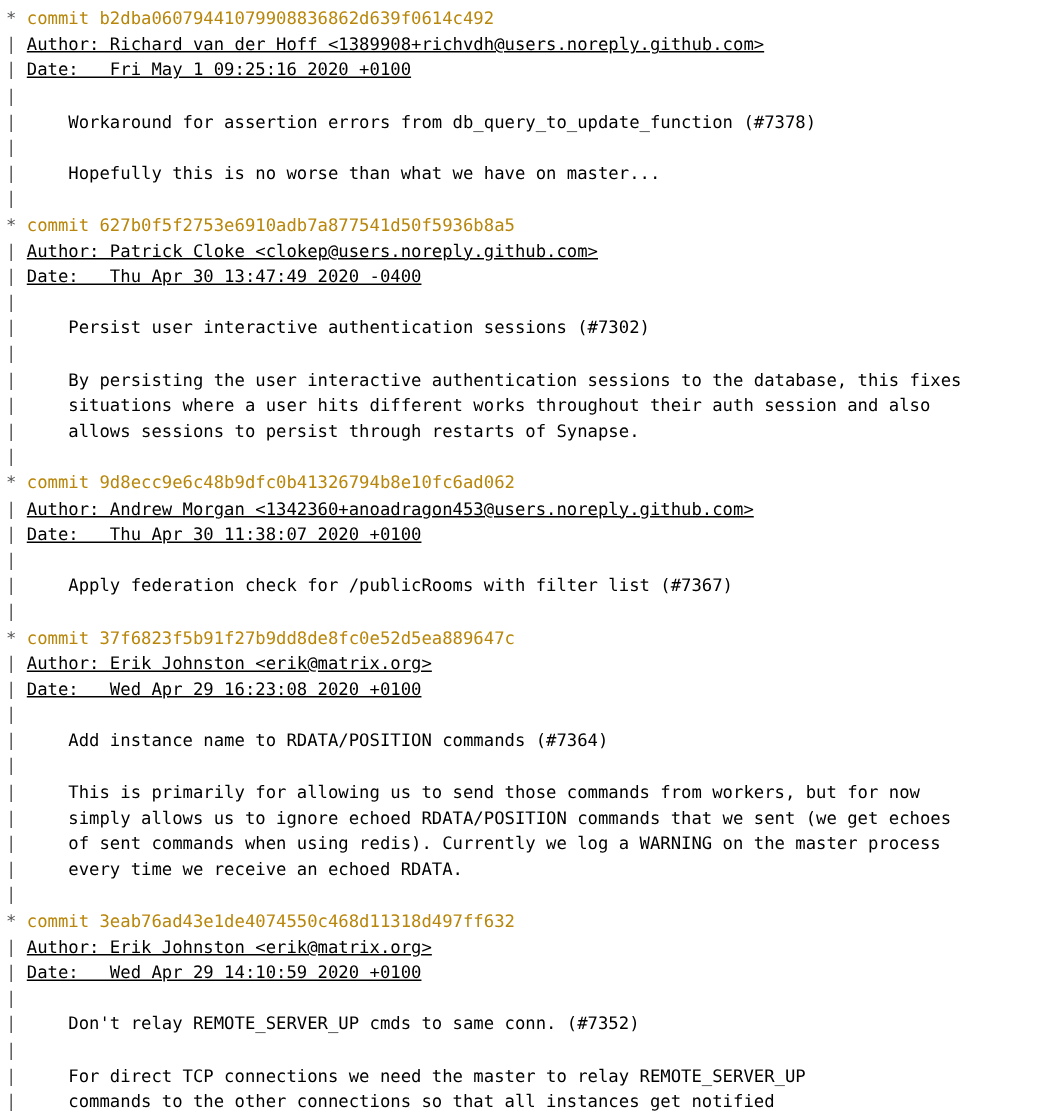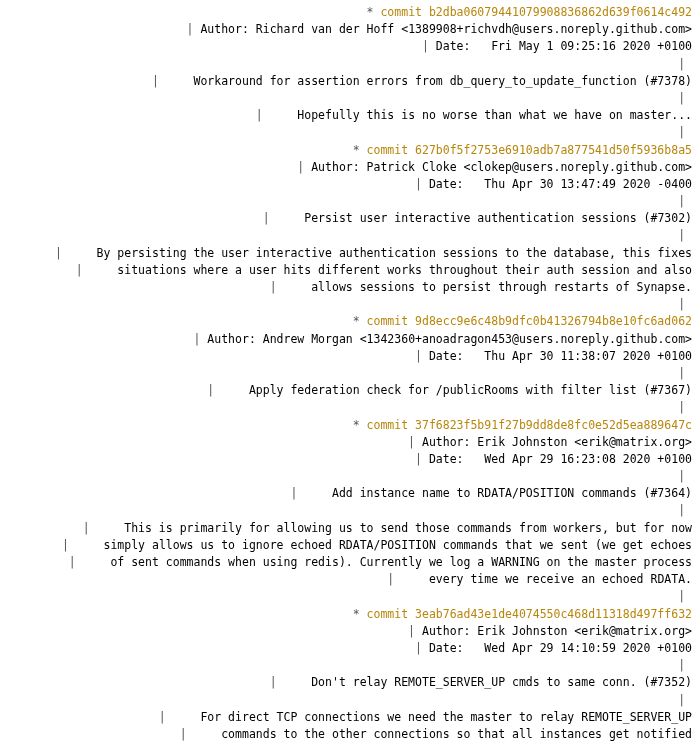--- a/index.html
+++ b/index.html
@@ -16,33 +16,33 @@
     line-height: 17.2px;
     color: #000000;
   }
   #log {
     padding: 4px 0 0 4px;
     white-space: pre;
   }
   .line {
     white-space: pre;
     height: 17.2px;
-    text-align: right;
   }
   .graph {
     color: #555555;
   }
   .star {
     color: #555555;
   }
   .commit-line {
     color: #b8860b;
   }
   .meta {
     color: #000000;
+    text-decoration: underline;
   }
   .body-text {
     color: #000000;
   }
 </style>
 </head>
 <body>
 
 <div id="log"><div class="line"><span class="star">* </span><span class="commit-line">commit b2dba06079441079908836862d639f0614c492</span></div><div class="line"><span class="graph">| </span><span class="meta">Author: Richard van der Hoff &lt;1389908+richvdh@users.noreply.github.com&gt;</span></div><div class="line"><span class="graph">| </span><span class="meta">Date:   Fri May 1 09:25:16 2020 +0100</span></div><div class="line"><span class="graph">| </span><span class="body-text"></span></div><div class="line"><span class="graph">| </span><span class="body-text">    Workaround for assertion errors from db_query_to_update_function (#7378)</span></div><div class="line"><span class="graph">| </span><span class="body-text"></span></div><div class="line"><span class="graph">| </span><span class="body-text">    Hopefully this is no worse than what we have on master...</span></div><div class="line"><span class="graph">| </span><span class="body-text"></span></div><div class="line"><span class="star">* </span><span class="commit-line">commit 627b0f5f2753e6910adb7a877541d50f5936b8a5</span></div><div class="line"><span class="graph">| </span><span class="meta">Author: Patrick Cloke &lt;clokep@users.noreply.github.com&gt;</span></div><div class="line"><span class="graph">| </span><span class="meta">Date:   Thu Apr 30 13:47:49 2020 -0400</span></div><div class="line"><span class="graph">| </span><span class="body-text"></span></div><div class="line"><span class="graph">| </span><span class="body-text">    Persist user interactive authentication sessions (#7302)</span></div><div class="line"><span class="graph">| </span><span class="body-text"></span></div><div class="line"><span class="graph">| </span><span class="body-text">    By persisting the user interactive authentication sessions to the database, this fixes</span></div><div class="line"><span class="graph">| </span><span class="body-text">    situations where a user hits different works throughout their auth session and also</span></div><div class="line"><span class="graph">| </span><span class="body-text">    allows sessions to persist through restarts of Synapse.</span></div><div class="line"><span class="graph">| </span><span class="body-text"></span></div><div class="line"><span class="star">* </span><span class="commit-line">commit 9d8ecc9e6c48b9dfc0b41326794b8e10fc6ad062</span></div><div class="line"><span class="graph">| </span><span class="meta">Author: Andrew Morgan &lt;1342360+anoadragon453@users.noreply.github.com&gt;</span></div><div class="line"><span class="graph">| </span><span class="meta">Date:   Thu Apr 30 11:38:07 2020 +0100</span></div><div class="line"><span class="graph">| </span><span class="body-text"></span></div><div class="line"><span class="graph">| </span><span class="body-text">    Apply federation check for /publicRooms with filter list (#7367)</span></div><div class="line"><span class="graph">| </span><span class="body-text"></span></div><div class="line"><span class="star">* </span><span class="commit-line">commit 37f6823f5b91f27b9dd8de8fc0e52d5ea889647c</span></div><div class="line"><span class="graph">| </span><span class="meta">Author: Erik Johnston &lt;erik@matrix.org&gt;</span></div><div class="line"><span class="graph">| </span><span class="meta">Date:   Wed Apr 29 16:23:08 2020 +0100</span></div><div class="line"><span class="graph">| </span><span class="body-text"></span></div><div class="line"><span class="graph">| </span><span class="body-text">    Add instance name to RDATA/POSITION commands (#7364)</span></div><div class="line"><span class="graph">| </span><span class="body-text"></span></div><div class="line"><span class="graph">| </span><span class="body-text">    This is primarily for allowing us to send those commands from workers, but for now</span></div><div class="line"><span class="graph">| </span><span class="body-text">    simply allows us to ignore echoed RDATA/POSITION commands that we sent (we get echoes</span></div><div class="line"><span class="graph">| </span><span class="body-text">    of sent commands when using redis). Currently we log a WARNING on the master process</span></div><div class="line"><span class="graph">| </span><span class="body-text">    every time we receive an echoed RDATA.</span></div><div class="line"><span class="graph">| </span><span class="body-text"></span></div><div class="line"><span class="star">* </span><span class="commit-line">commit 3eab76ad43e1de4074550c468d11318d497ff632</span></div><div class="line"><span class="graph">| </span><span class="meta">Author: Erik Johnston &lt;erik@matrix.org&gt;</span></div><div class="line"><span class="graph">| </span><span class="meta">Date:   Wed Apr 29 14:10:59 2020 +0100</span></div><div class="line"><span class="graph">| </span><span class="body-text"></span></div><div class="line"><span class="graph">| </span><span class="body-text">    Don't relay REMOTE_SERVER_UP cmds to same conn. (#7352)</span></div><div class="line"><span class="graph">| </span><span class="body-text"></span></div><div class="line"><span class="graph">| </span><span class="body-text">    For direct TCP connections we need the master to relay REMOTE_SERVER_UP</span></div><div class="line"><span class="graph">| </span><span class="body-text">    commands to the other connections so that all instances get notified</span></div><div class="line"></div></div>
 

